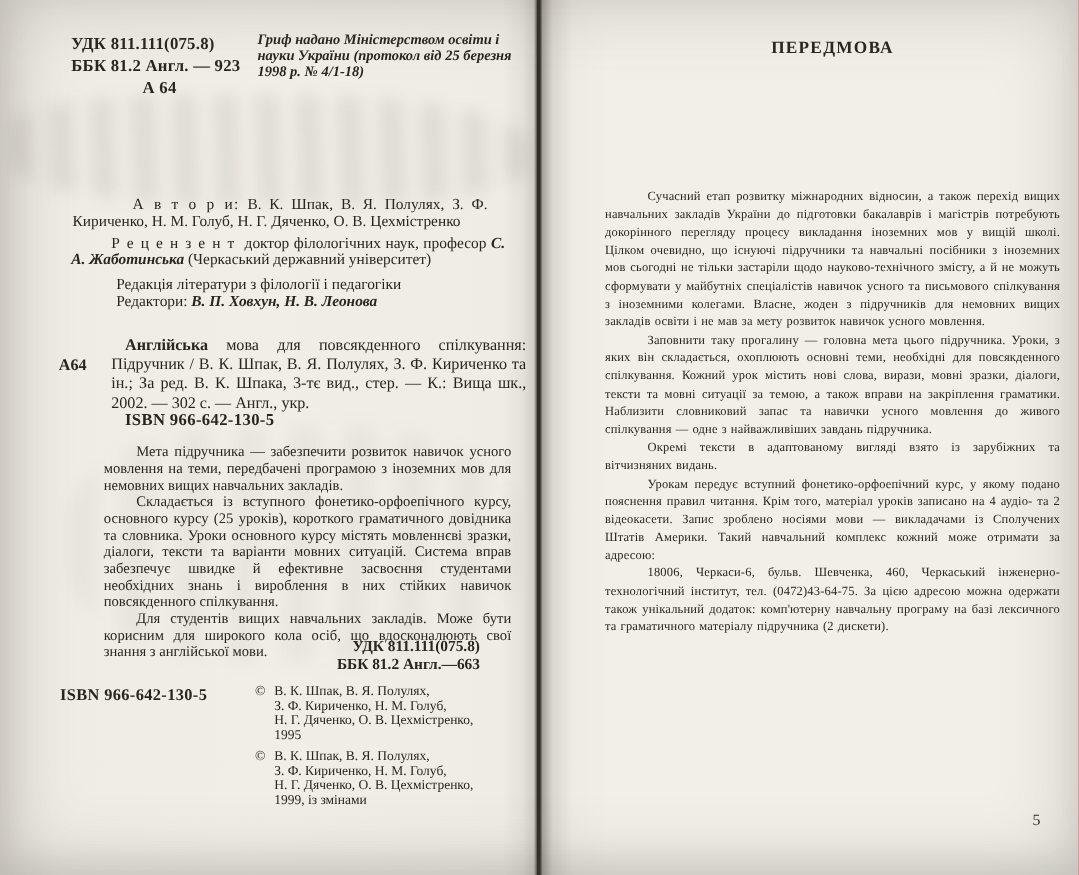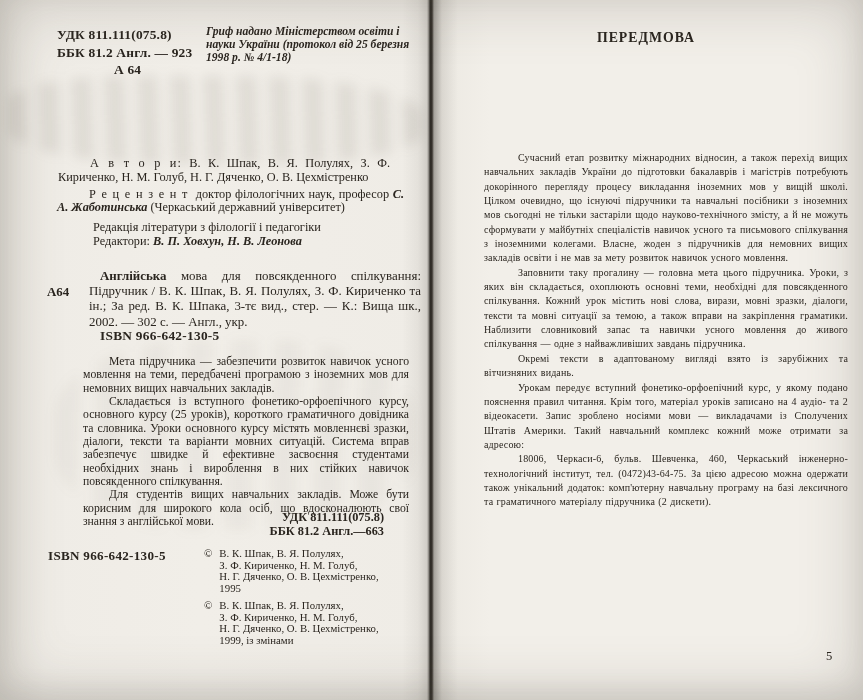--- a/index.html
+++ b/index.html
@@ -33,39 +33,39 @@
   .ghost{position:absolute;filter:blur(6px);pointer-events:none;}
   .ghost-1{left:8px;top:76px;width:414px;height:88px;border-radius:30% 45% 35% 40%;
     background:repeating-linear-gradient(88deg,rgba(112,103,90,0.12) 0 20px,rgba(112,103,90,0) 20px 33px);}
   .ghost-2{left:55px;top:340px;width:360px;height:190px;border-radius:40%;
     background:repeating-linear-gradient(92deg,rgba(112,103,90,0.05) 0 26px,rgba(112,103,90,0) 26px 44px);}
   
   .udc-top{position:absolute;left:57px;top:26px;font-weight:bold;font-size:13.4px;line-height:17.5px;letter-spacing:0.2px;}
   .udc-top .a64{margin-left:57px;}
   .grif{position:absolute;left:206px;top:25px;width:210px;font-style:italic;font-weight:bold;font-size:11.6px;line-height:13.2px;}
   .authors{position:absolute;left:58px;top:157px;width:332px;margin:0;font-size:12.3px;line-height:13.6px;text-indent:32px;text-align:justify;}
-  .authors .spread{letter-spacing:1px;}
+  .authors .spread{letter-spacing:1px;margin-left:16px;}
   .reviewer{position:absolute;left:57px;top:188px;width:347px;margin:0;font-size:12.3px;line-height:13.4px;text-indent:32px;text-align:justify;}
   .reviewer .spread{letter-spacing:1px;}
   .bi{font-style:italic;font-weight:bold;text-align:center;}
   .editorial{position:absolute;left:93px;top:221px;font-size:12.3px;line-height:13.8px;}
   .bib{position:absolute;left:89px;top:269px;width:332px;font-size:12.9px;line-height:15.2px;}
   .bib p{margin:0;text-indent:11px;text-align:justify;}
   .bib .hang{position:absolute;left:-42px;top:16px;font-weight:bold;}
   .isbn-mid{position:absolute;left:100px;top:328px;font-size:13.3px;font-weight:600;letter-spacing:0.3px;}
   .annotation{position:absolute;left:83px;top:355px;width:326px;font-size:11.7px;line-height:13.35px;}
   .annotation p{margin:0;text-indent:26px;text-align:justify;}
   .udc-bottom{position:absolute;left:238px;top:511px;width:146px;text-align:right;font-weight:bold;font-size:12.3px;line-height:13.8px;}
   .isbn-bottom{position:absolute;left:48px;top:548px;font-size:13.1px;font-weight:600;letter-spacing:0.3px;}
   .copy{position:absolute;left:204px;display:flex;gap:7px;font-size:10.8px;line-height:11.7px;}
   .copy-1{top:548px;}
   .copy-2{top:600px;}
   .copy .sym{font-size:11px;}
   
-  .preface-title{position:absolute;left:464px;top:30px;width:364px;margin:0;text-align:center;
+  .preface-title{position:absolute;left:484px;top:30px;width:364px;margin:0;text-align:center;
     font-size:13.8px;font-weight:bold;letter-spacing:1px;}
   .preface-body{position:absolute;left:484px;top:151px;width:364px;font-size:10px;line-height:14.35px;
     letter-spacing:0.15px;word-spacing:0.6px;}
   .preface-body p{margin:0;text-indent:34px;text-align:justify;}
   .pageno{position:absolute;left:826px;top:649px;font-size:12.6px;}
 </style>
 </head>
 <body>
 
 <div id="scan">

